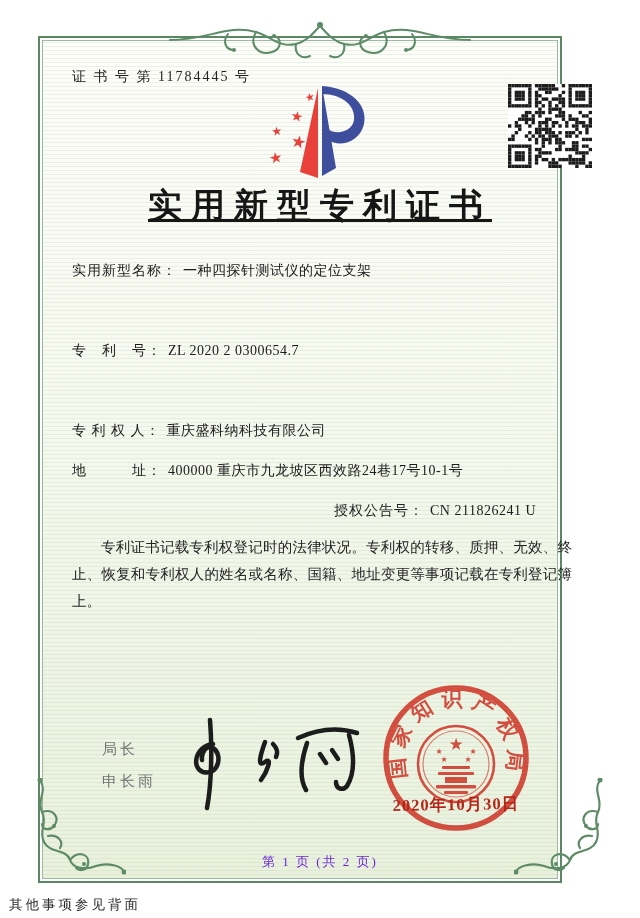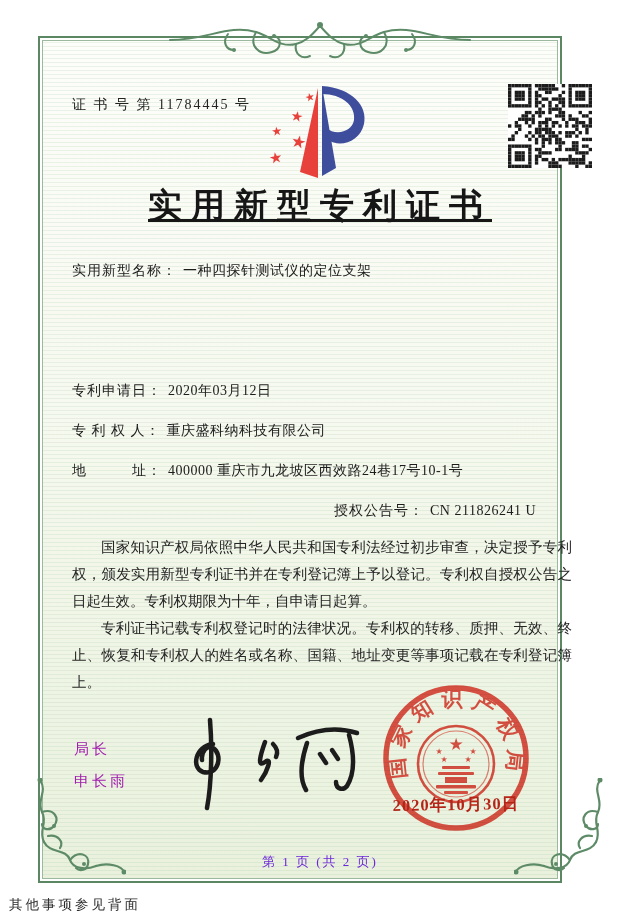--- a/index.html
+++ b/index.html
@@ -15,39 +15,39 @@
   
   .frame{
     position:absolute;left:38px;top:36px;width:520px;height:843px;
     border:2px solid #5b8763;
     box-shadow: inset 0 0 0 2px #ffffff, inset 0 0 0 3px #9cb99f;
     background:
       repeating-linear-gradient(180deg, rgba(165,198,160,0.20) 0 1px, rgba(255,255,255,0) 1px 4px),
       linear-gradient(180deg, #fdfdfa 0%, #f6f9ef 45%, #e9f1dd 100%);
   }
   .abs{position:absolute;}
-  .cert-no{left:72px;top:96px;font-size:14px;letter-spacing:2px;color:#232323;font-family:Liberation Serif, serif;}
+  .cert-no{left:72px;top:68px;font-size:14px;letter-spacing:2px;color:#232323;font-family:Liberation Serif, serif;}
   .logo{left:256px;top:80px;width:126px;height:104px;}
   .qr{left:508px;top:84px;width:84px;height:84px;}
   .title{
     left:0;top:183px;width:100%;text-align:center;
     font-size:34px;font-weight:700;letter-spacing:9px;color:#161616;text-decoration:underline;
   }
   .field-row{left:72px;width:500px;font-size:14px;color:#1c1c1c;white-space:nowrap;}
   .field-row .lab{letter-spacing:1px;}
   .field-row .val{margin-left:6px;letter-spacing:0.5px;font-family:Liberation Serif, serif;}
   .r1{top:262px}.r2{top:302px}.r3{top:342px}.r4{top:382px}.r5{top:422px}.r6{top:462px}.r7{top:502px}
   .pairB{position:absolute;left:262px;top:0;}
   .body-text{
     left:72px;top:534px;width:500px;
     font-size:14.5px;line-height:27px;color:#242424;
     text-align:justify;
   }
   .body-text p{margin:0;text-indent:2em;}
-  .signer{left:74px;font-size:15px;letter-spacing:3px;color:#a21caf;}
+  .signer{left:102px;font-size:15px;letter-spacing:3px;color:#737373;}
   .signer.t1{top:740px}.signer.t2{top:772px}
   .signature{left:165px;top:710px;width:225px;height:105px;}
   .seal{left:368px;top:672px;width:176px;height:176px;mix-blend-mode:multiply;}
   .seal svg{position:absolute;left:0;top:0;}
   .seal-date{
     position:absolute;left:-12px;top:122px;width:200px;text-align:center;
     color:#c8271b;font-size:16.5px;font-weight:700;letter-spacing:1px;
     transform:rotate(-1deg);
   }
   .page-info{left:0;top:853px;width:100%;text-align:center;font-size:13px;letter-spacing:2px;color:#6d28d9;}
@@ -444,37 +444,36 @@
         <rect x="67.20" y="80.64" width="3.36" height="3.36" fill="#1b1b1b"></rect>
         <rect x="77.28" y="80.64" width="3.36" height="3.36" fill="#1b1b1b"></rect>
         <rect x="80.64" y="80.64" width="3.36" height="3.36" fill="#1b1b1b"></rect>
       </svg></div>
 
   <div class="abs title">实用新型专利证书</div>
 
   <div class="abs field-row r1">
     <span class="lab">实用新型名称：</span><span class="val">一种四探针测试仪的定位支架</span>
   </div>
-  <div class="abs field-row r4">
-    <span class="lab">专利申请日：</span><span class="val">2020年03月12日</span>
+  <div class="abs field-row r3">
+    <span class="lab">专　利　号：</span><span class="val">ZL 2020 2 0300654.7</span>
   </div>
   <div class="abs field-row r5">
     <span class="lab">专 利 权 人：</span><span class="val">重庆盛科纳科技有限公司</span>
   </div>
   <div class="abs field-row r6">
     <span class="lab">地　　　址：</span><span class="val">400000 重庆市九龙坡区西效路24巷17号10-1号</span>
   </div>
   <div class="abs field-row r7">
     <span class="pairB">
       <span class="lab">授权公告号：</span><span class="val">CN 211826241 U</span>
     </span>
   </div>
 
   <div class="abs body-text">
-    <p>国家知识产权局依照中华人民共和国专利法经过初步审查，决定授予专利权，颁发实用新型专利证书并在专利登记簿上予以登记。专利权自授权公告之日起生效。专利权期限为十年，自申请日起算。</p>
     <p>专利证书记载专利权登记时的法律状况。专利权的转移、质押、无效、终止、恢复和专利权人的姓名或名称、国籍、地址变更等事项记载在专利登记簿上。</p>
   </div>
 
   <div class="abs signer t1">局长</div>
   <div class="abs signer t2">申长雨</div>
 
   <svg class="abs signature" viewBox="0 0 225 105">
     <g stroke="#1c1c1c" stroke-width="4.5" fill="none" stroke-linecap="round" stroke-linejoin="round">
       <path d="M48 34 C30 36 26 58 38 62 C54 66 58 44 48 38 C42 34 36 42 37 50"></path>
       <path d="M45 10 C47 34 47 72 42 98"></path>

